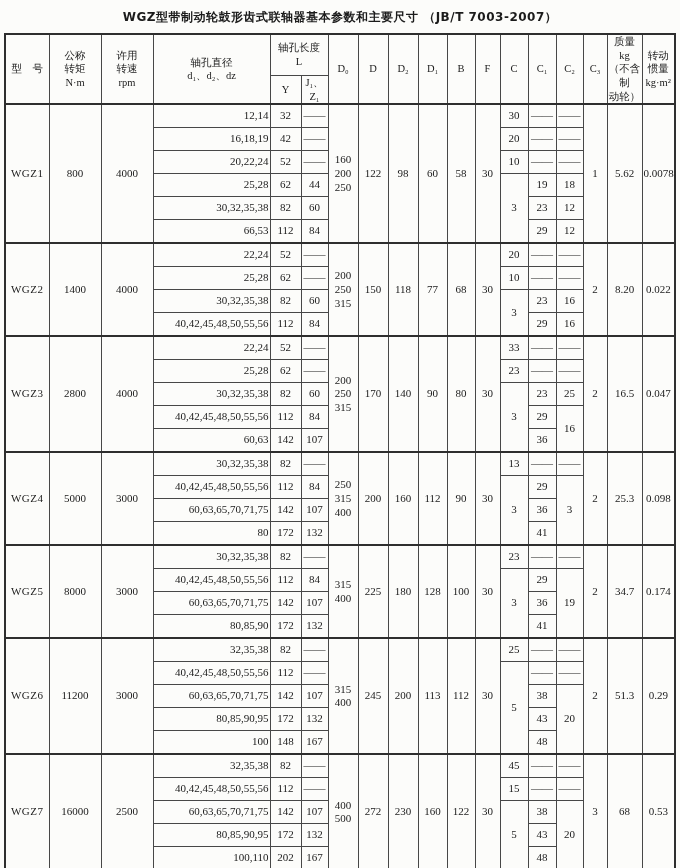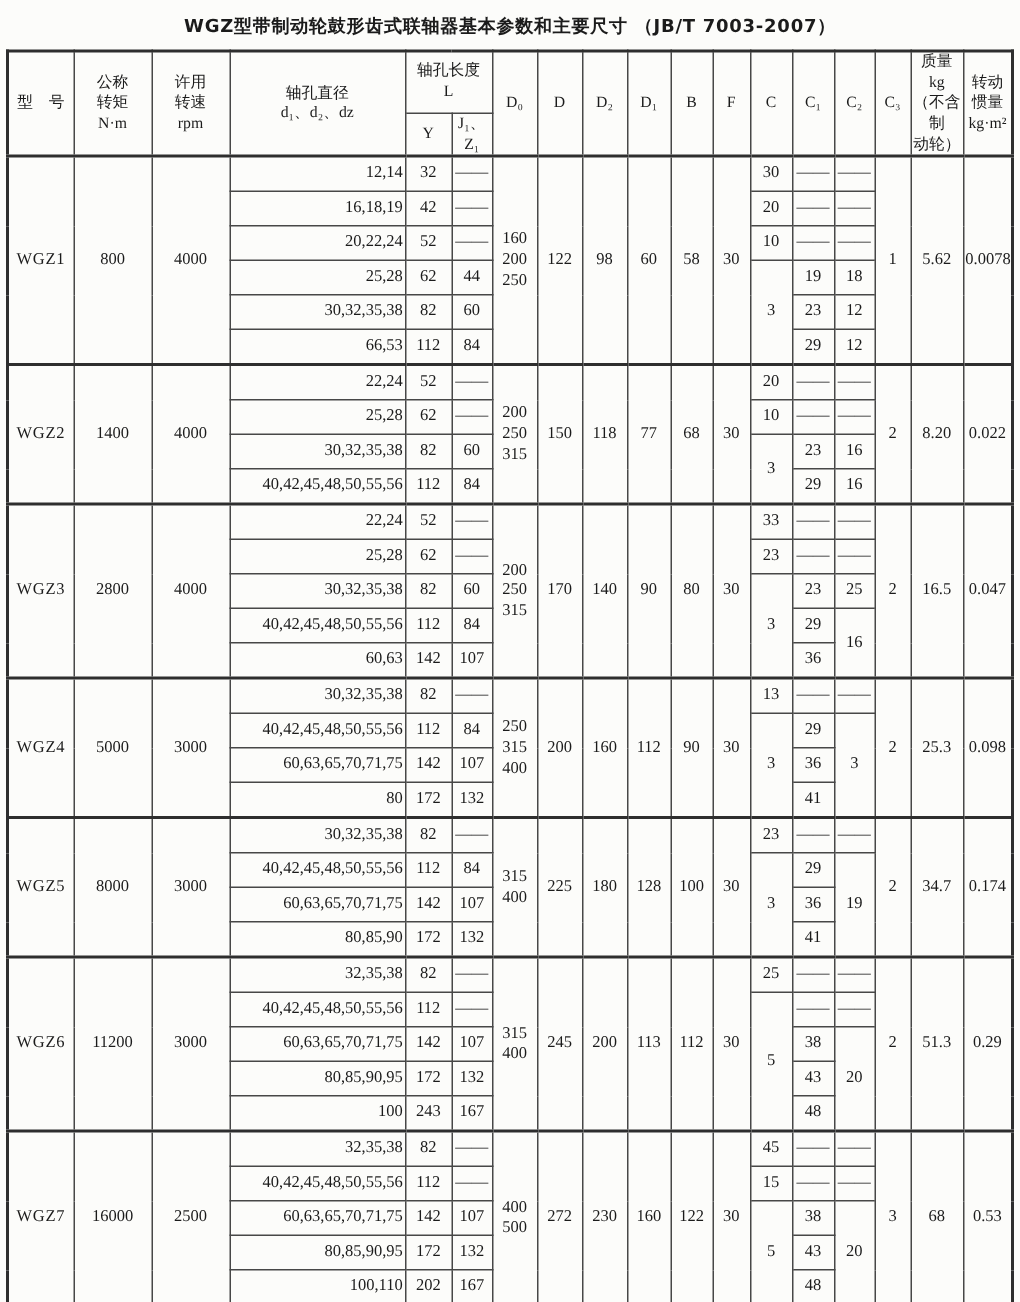--- a/index.html
+++ b/index.html
@@ -395,21 +395,21 @@
         <td rowspan="3">20</td>
       </tr>
       <tr>
         <td class="c-d">80,85,90,95</td>
         <td>172</td>
         <td>132</td>
         <td>43</td>
       </tr>
       <tr>
         <td class="c-d">100</td>
-        <td>243</td>
+        <td>148</td>
         <td>167</td>
         <td>48</td>
       </tr>
       <tr class="group-start">
         <td rowspan="5" class="c-model">WGZ7</td>
         <td rowspan="5">16000</td>
         <td rowspan="5">2500</td>
         <td class="c-d">32,35,38</td>
         <td>82</td>
         <td>——</td>

